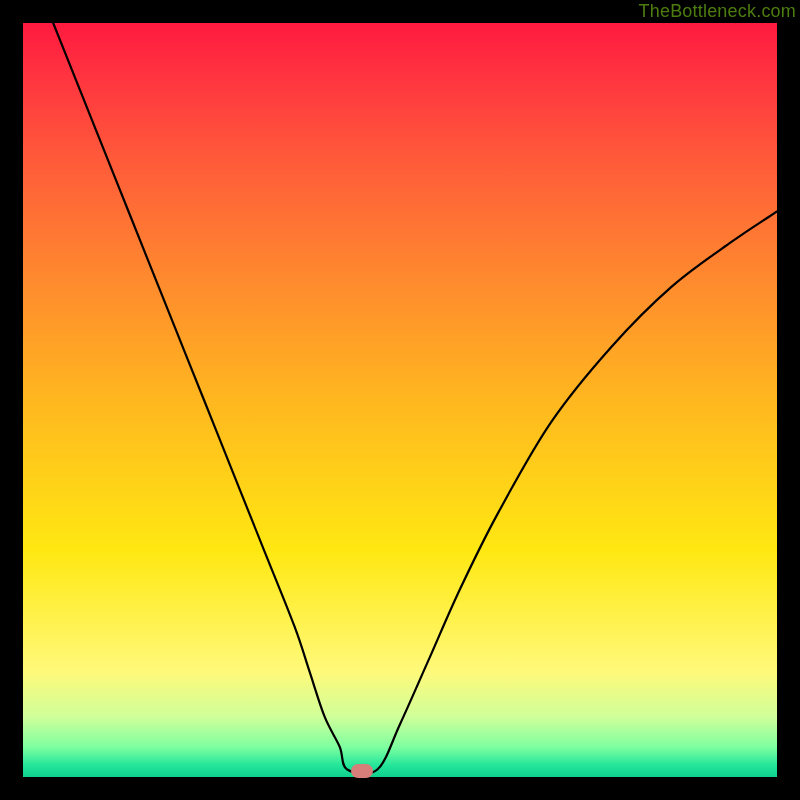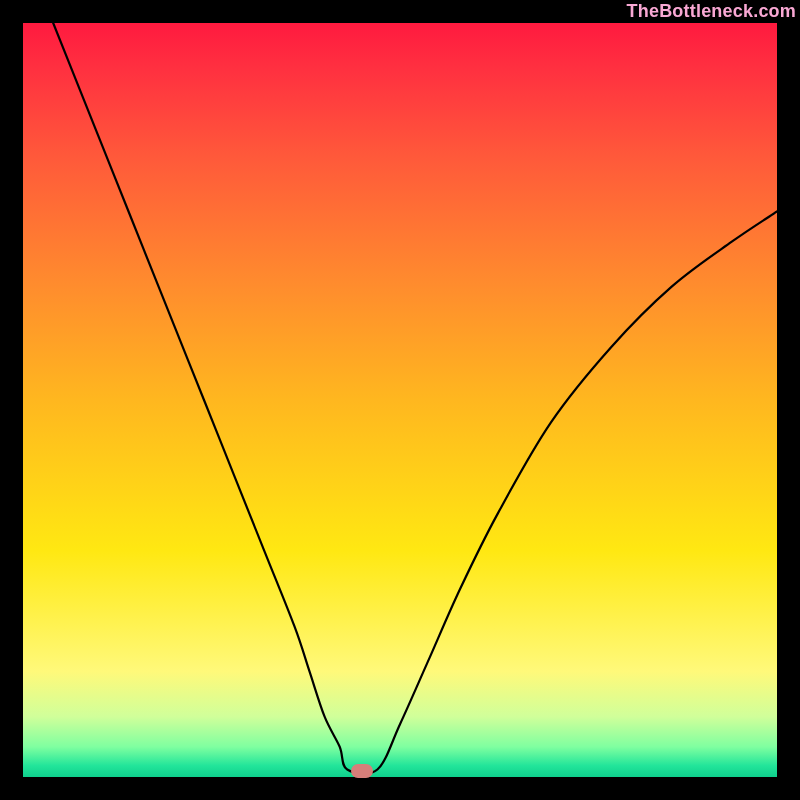--- a/index.html
+++ b/index.html
@@ -37,23 +37,23 @@
       #22e59a 98.5%,
       #0fd08d 100%
     );
   }
   .attribution {
     position: absolute;
     top: 0;
     right: 4px;
     height: 23px;
     line-height: 23px;
-    color: #f9a8d4;
+    color: #4d7c0f;
     font-size: 18px;
-    font-weight: 700;
+    font-weight: 400;
     letter-spacing: 0.2px;
     user-select: none;
   }
   svg.curve {
     position: absolute;
     top: 0; left: 0;
     width: 754px;
     height: 754px;
   }
   .marker {

